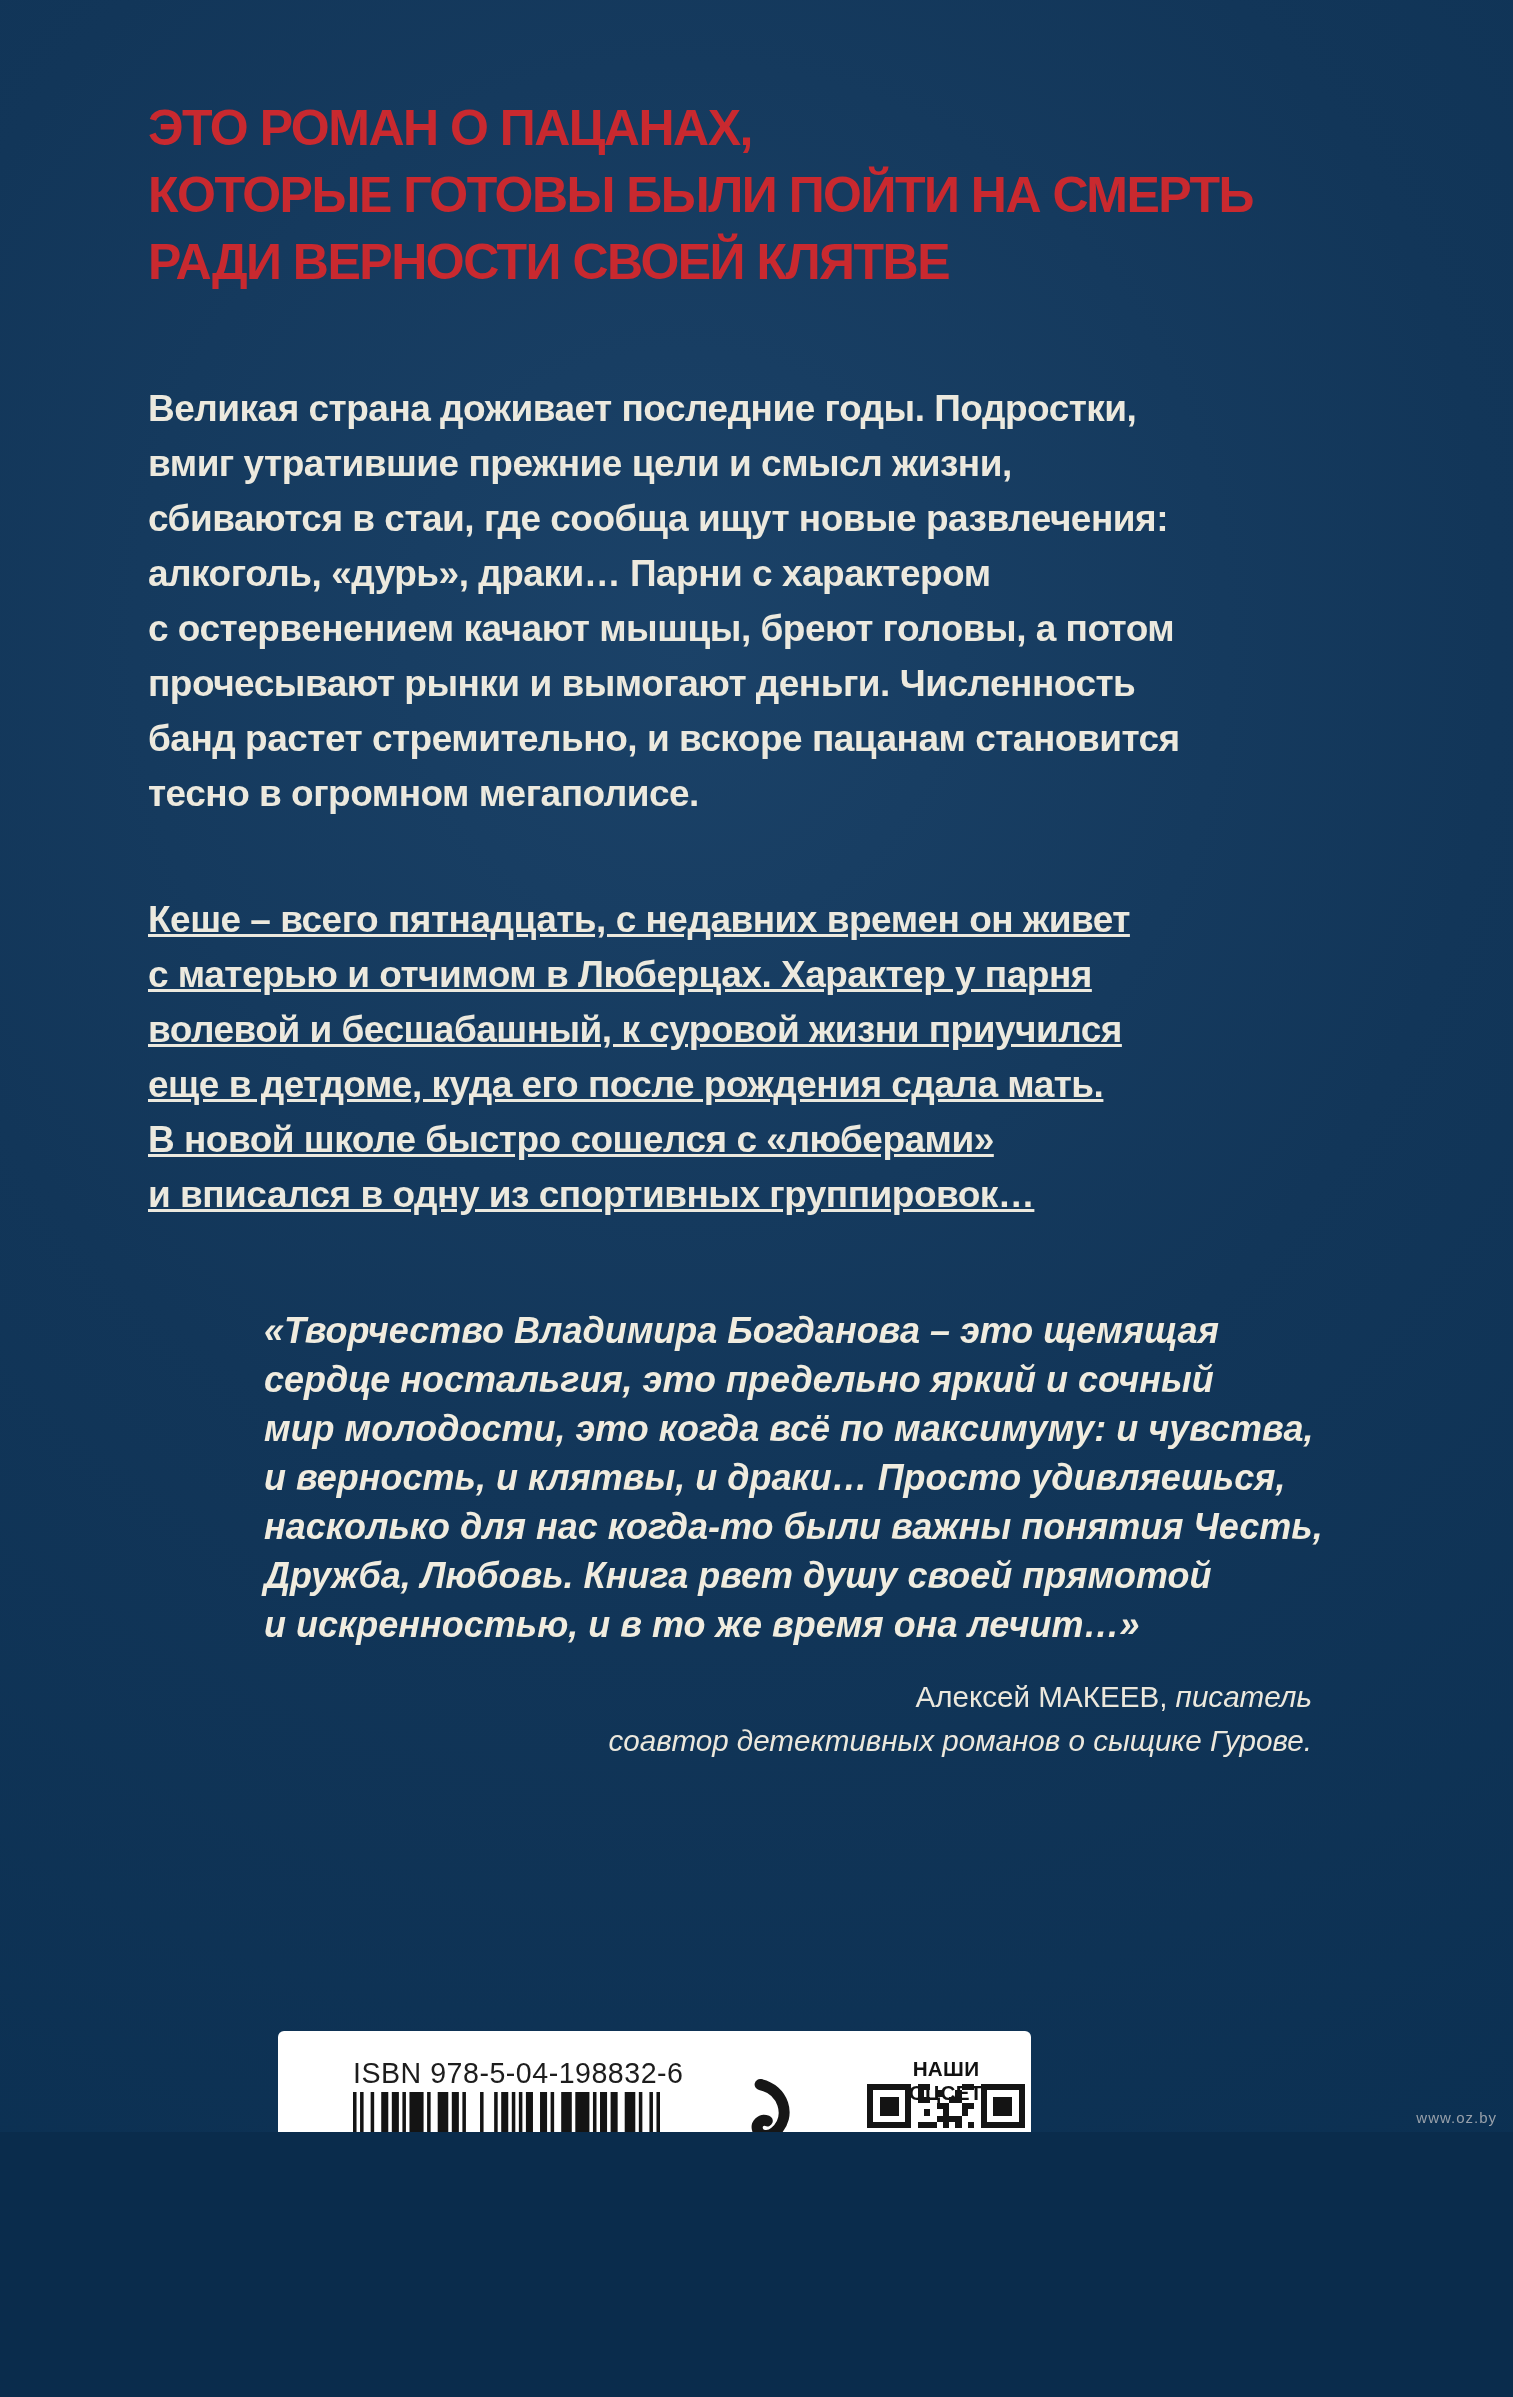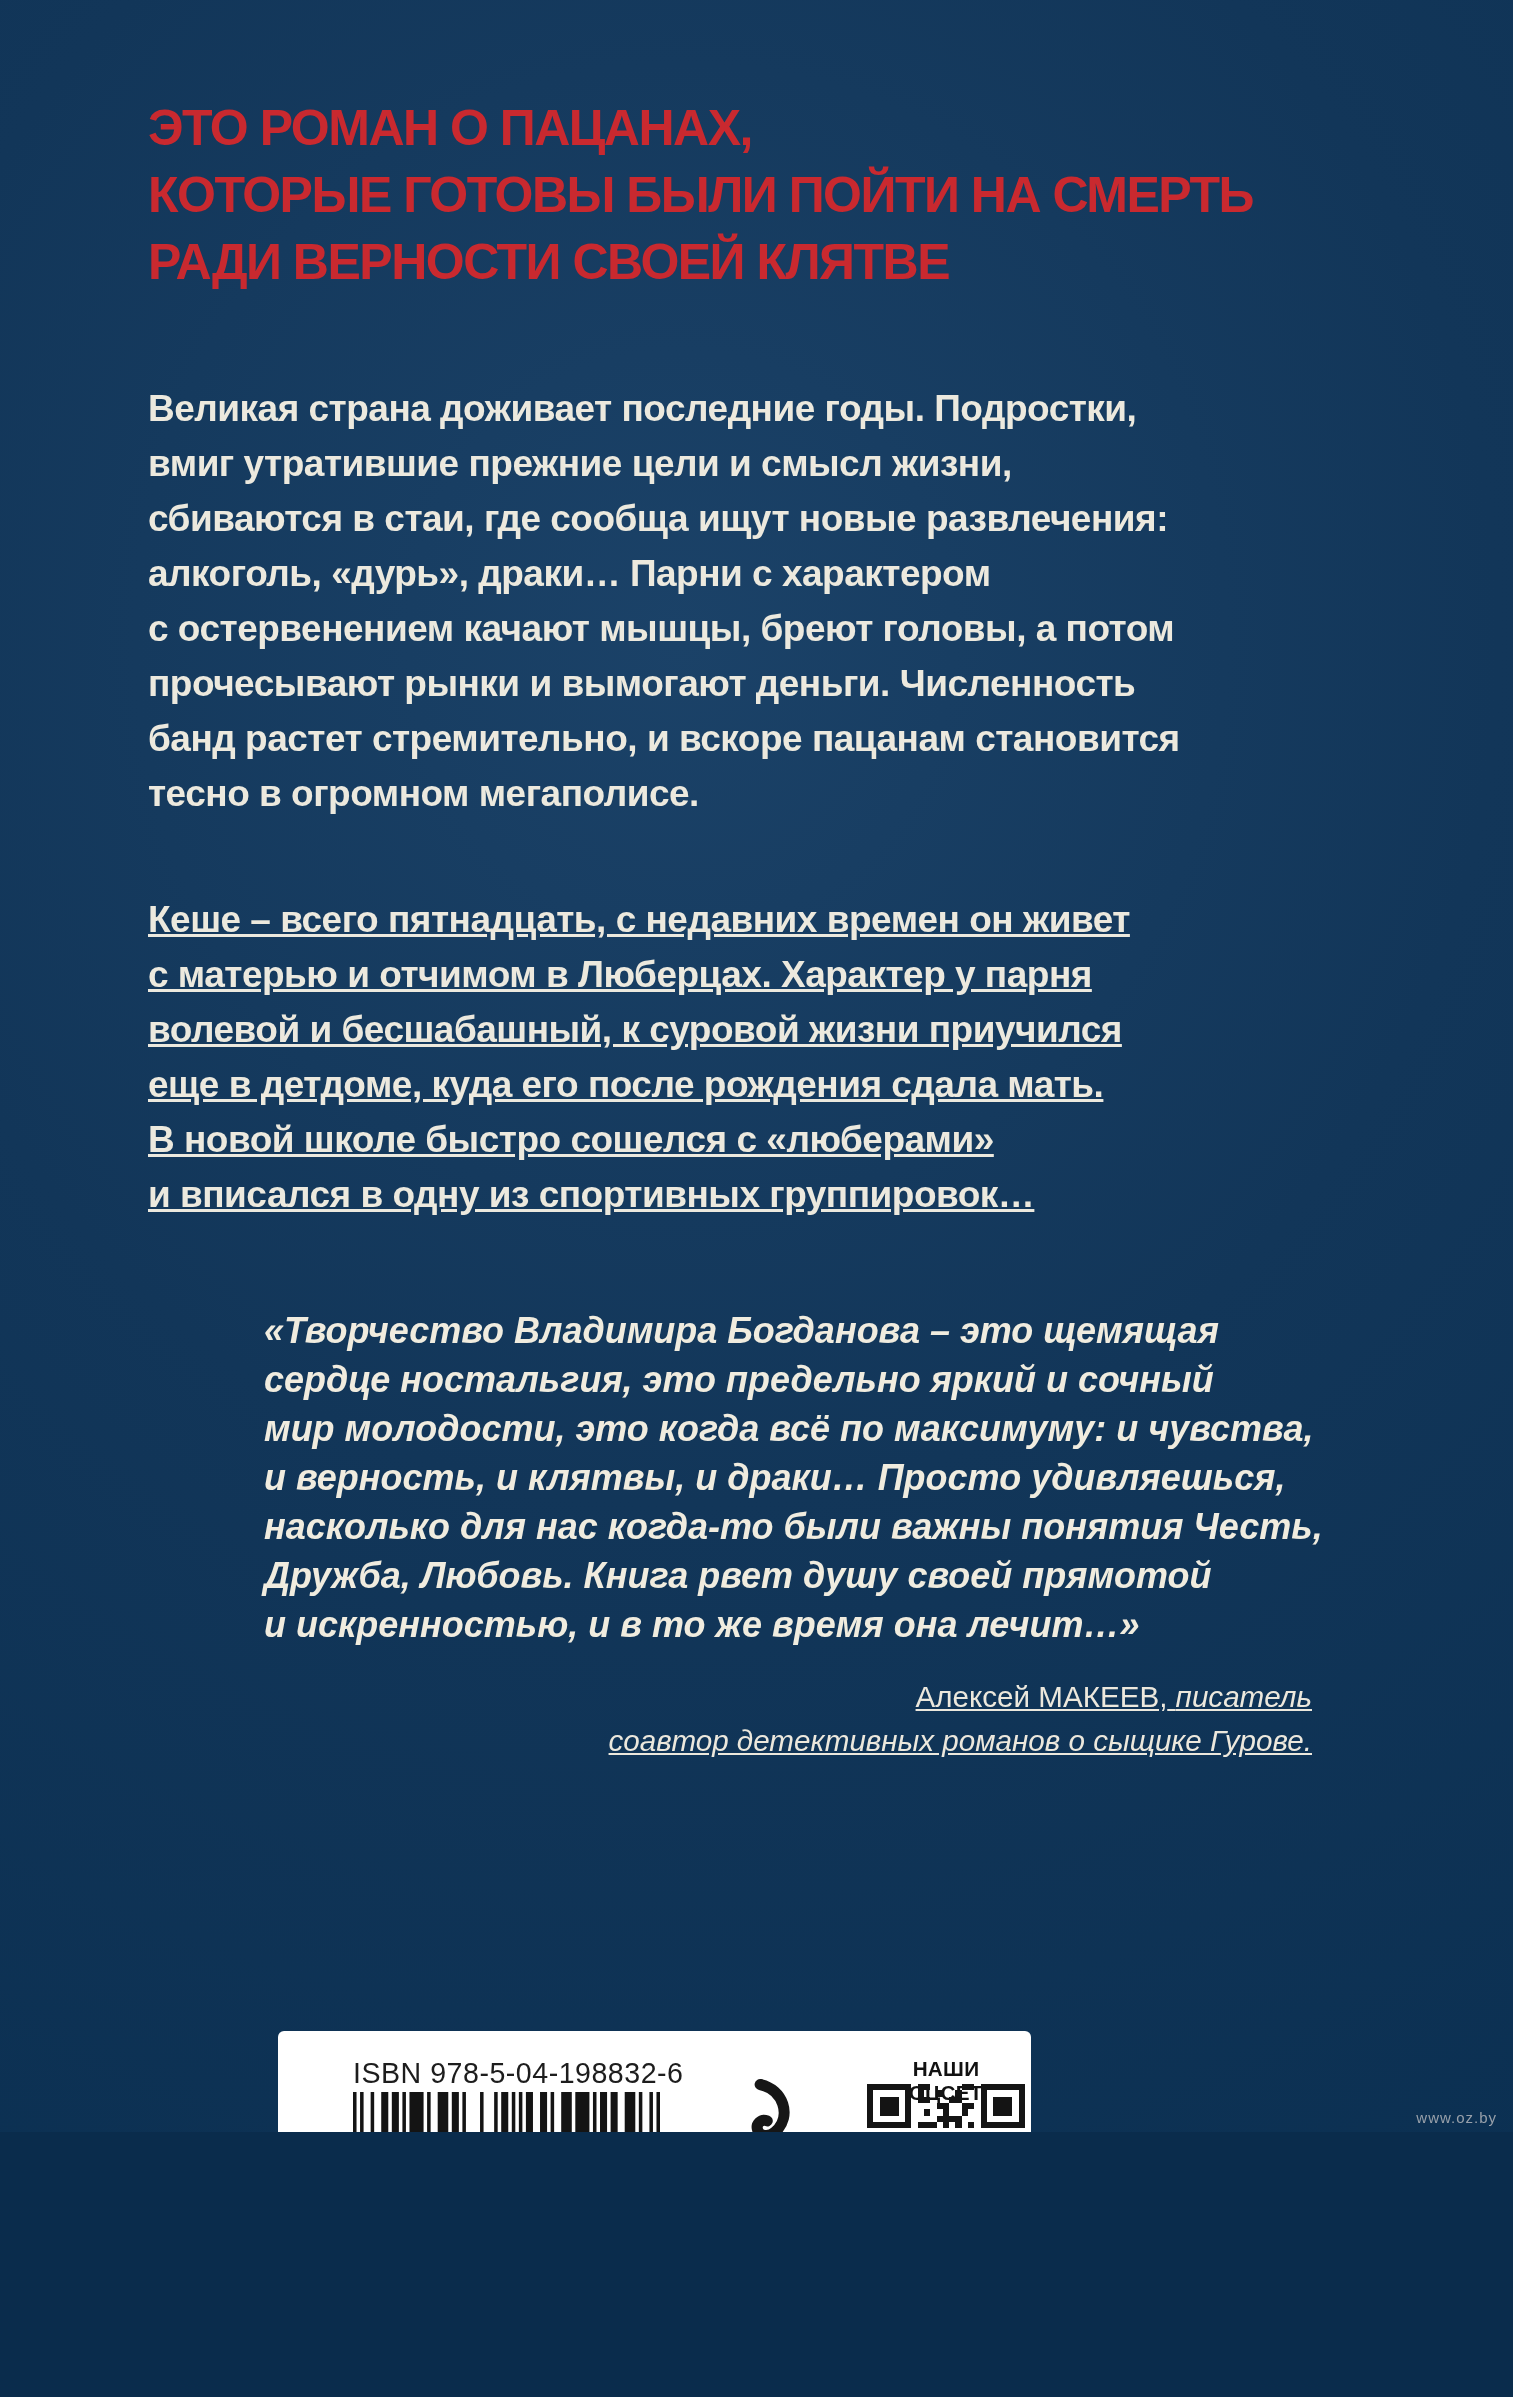--- a/index.html
+++ b/index.html
@@ -24,21 +24,21 @@
   }
   .p1{top:369px;}
   .p2{top:880px;text-decoration:underline;}
   .quote{
     position:absolute; left:264px; top:1306px; width:1123px;
     color:#f0ecdf; font-size:36px; font-style:italic; font-weight:700;
     line-height:49px; white-space:pre-line;
   }
   .attribution{
     position:absolute; right:201px; top:1675px; width:985px;
-    color:#ece8dd; font-size:29.6px; line-height:44px; text-align:right;text-decoration:underline;
+    color:#ece8dd; font-size:29.6px; line-height:44px; text-align:right;
   }
   .attribution i{font-style:italic;}
   .isbn-box{
     position:absolute; left:278px; top:2031px; width:753px; height:240px;
     background:var(--panel); border-radius:6px;
   }
   .isbn-label{
     position:absolute; left:75px; top:25.6px;
     color:#1d1d1d; font-size:28.6px; letter-spacing:0.5px;
   }

